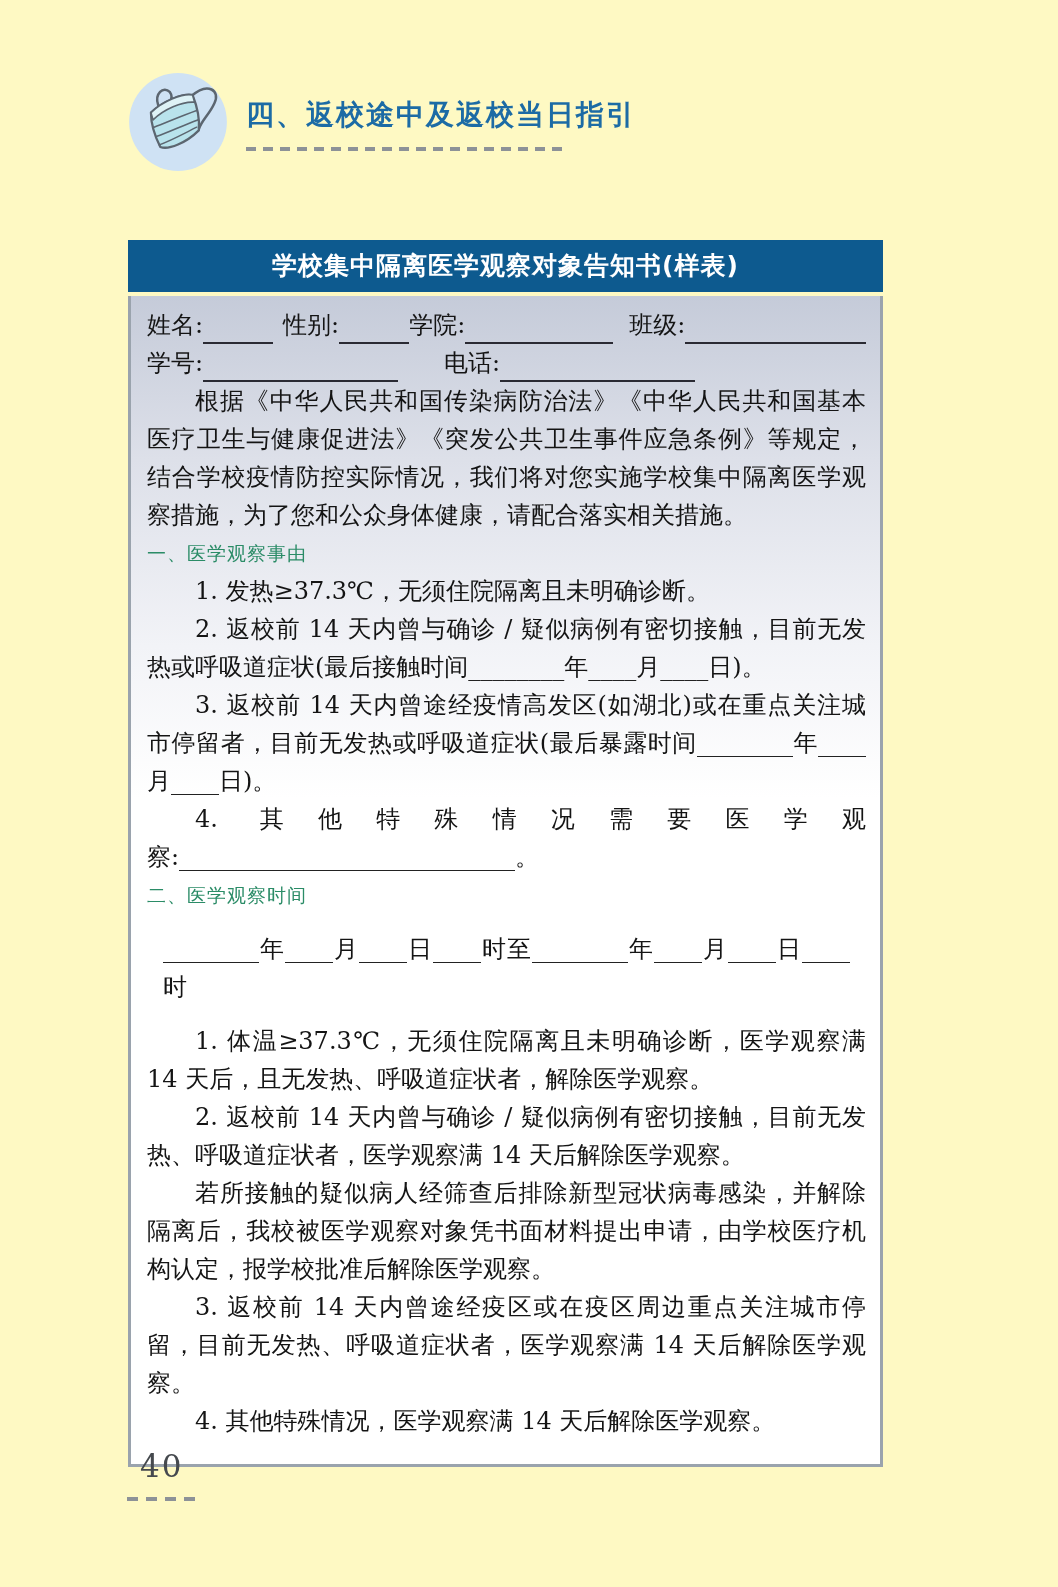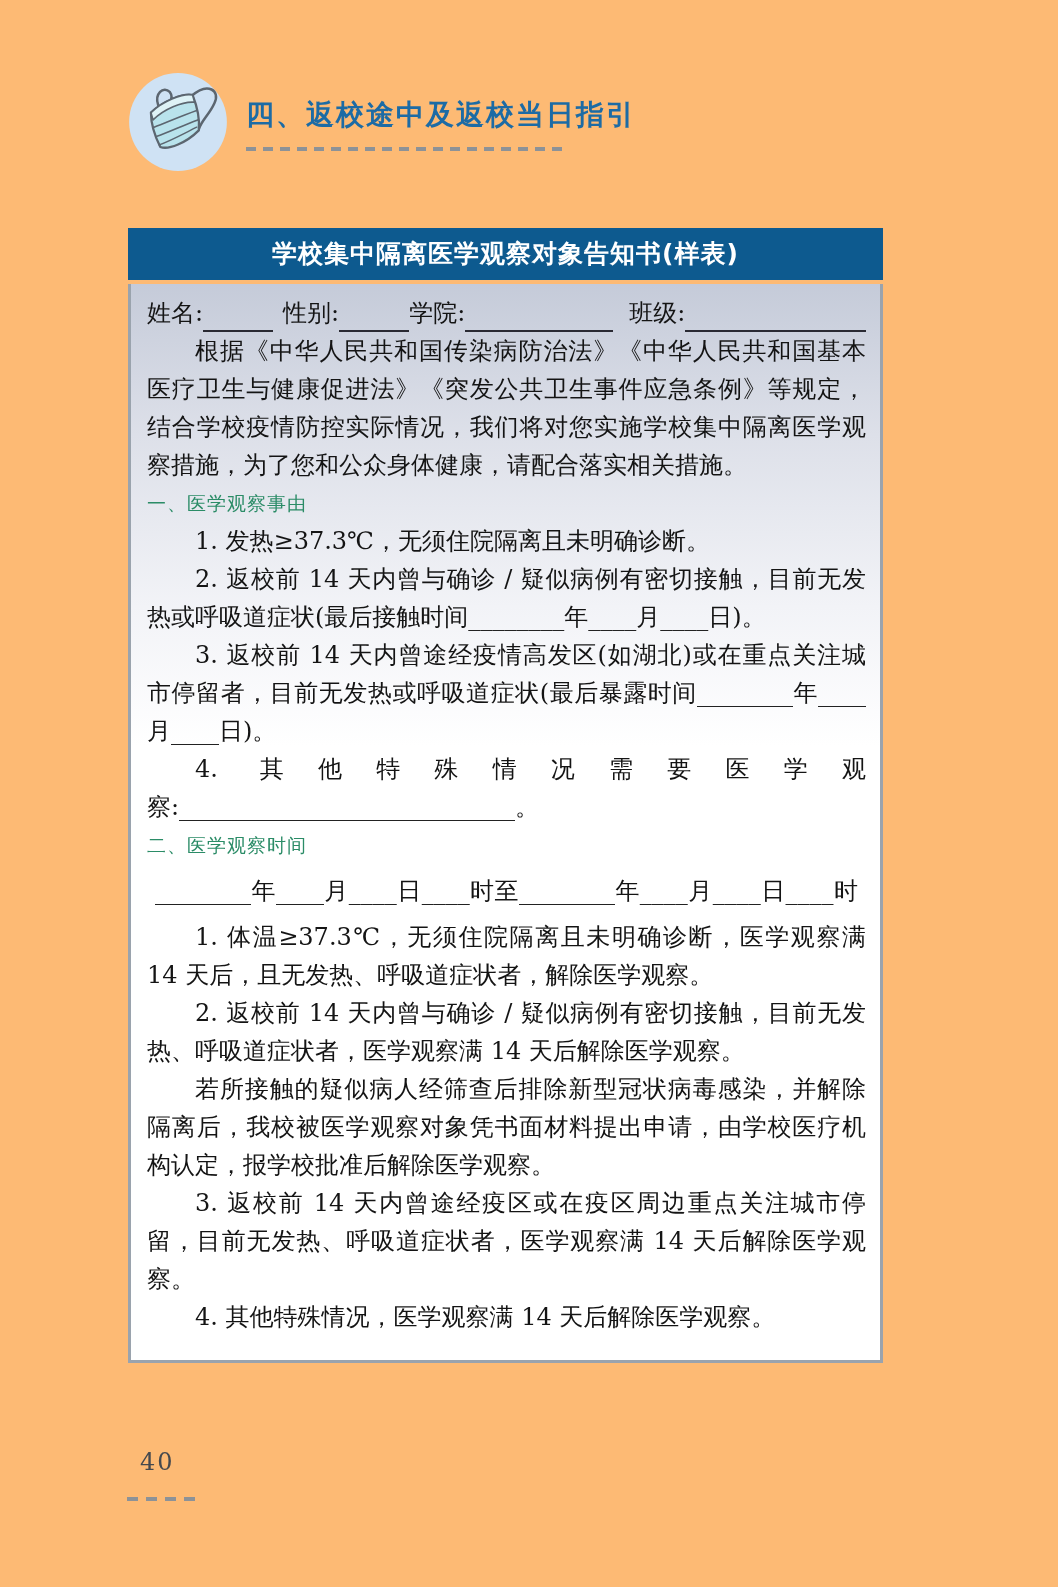--- a/index.html
+++ b/index.html
@@ -8,42 +8,42 @@
     --green:#2b8c67;
     --border-gray:#9aa3ad;
     --dash-gray:#8d9297;
     --ink:#141414;
   }
   *{box-sizing:border-box;margin:0;padding:0;}
   html,body{background:#ffffff;}
   .page{
     position:relative;
     width:1058px;height:1587px;
-    background:#fdba74;
+    background:#fef9c3;
     font-family:"DejaVu Serif","Liberation Serif",serif;
     color:var(--ink);
     overflow:hidden;
   }
 
   
   .page-header{position:absolute;left:126px;top:70px;display:flex;align-items:flex-start;}
   .mask-badge{width:104px;height:104px;flex:0 0 auto;}
   .header-right{margin-left:16px;padding-top:26px;}
   .header-title{
     font-family:"DejaVu Sans","Liberation Sans",sans-serif;
     font-weight:bold;font-size:28px;color:var(--blue-title);
     letter-spacing:2px;white-space:nowrap;
   }
   .header-dashes{
     margin-top:13px;height:4px;width:316px;
     background:repeating-linear-gradient(90deg,var(--dash-gray) 0 10px,transparent 10px 17px);
   }
 
   
-  .notice-box{position:absolute;left:128px;top:228px;width:755px;}
+  .notice-box{position:absolute;left:128px;top:240px;width:755px;}
   .notice-title{
     background:var(--bar-blue);color:#ffffff;
     font-family:"DejaVu Sans","Liberation Sans",sans-serif;
     font-weight:bold;font-size:25px;
     height:52px;line-height:52px;text-align:center;
     letter-spacing:1px;
   }
   .notice-body{
     margin-top:4px;
     border:3px solid var(--border-gray);border-top:none;
@@ -62,26 +62,26 @@
   .gap10{margin-left:10px;} .gap12{} .gap16{margin-left:16px;} .gap46{margin-left:46px;}
   .row2 .field:first-child .uline{width:195px;}
 
   
   .body-p{text-indent:2em;text-align:justify;margin:0;}
   .sec-heading{
     font-family:"DejaVu Sans","Liberation Sans",sans-serif;
     font-weight:normal;font-size:19px;color:var(--green);
     line-height:38px;letter-spacing:1px;margin:0;
   }
-  .timeline{text-align:justify;text-align-last:justify;margin:8px;}
+  .timeline{text-align:justify;text-align-last:justify;margin:16px;}
 
   
   .page-number{
     position:absolute;left:140px;top:1448px;
-    font-size:24px;color:#45494e;letter-spacing:2px;
+    font-size:31px;color:#45494e;letter-spacing:2px;
   }
   .footer-dashes{
     position:absolute;left:127px;top:1497px;height:4px;width:74px;
     background:repeating-linear-gradient(90deg,var(--dash-gray) 0 11px,transparent 11px 19px);
   }
 </style>
 </head>
 <body>
 
 <div class="page">
@@ -122,20 +122,30 @@
         <span class="field gap12">
           <span class="field-label">学院:</span>
             <span class="uline w148"></span>
         </span>
         <span class="field gap16 grow">
           <span class="field-label">班级:</span>
             <span class="uline grow"></span>
         </span>
       </div>
 
+      <div class="form-row row2">
+        <span class="field">
+          <span class="field-label">学号:</span>
+            <span class="uline w195"></span>
+        </span>
+        <span class="field gap46">
+          <span class="field-label">电话:</span>
+            <span class="uline w195"></span>
+        </span>
+      </div>
 
       <p class="body-p">根据《中华人民共和国传染病防治法》《中华人民共和国基本医疗卫生与健康促进法》《突发公共卫生事件应急条例》等规定，结合学校疫情防控实际情况，我们将对您实施学校集中隔离医学观察措施，为了您和公众身体健康，请配合落实相关措施。</p>
 
       <h2 class="sec-heading">一、医学观察事由</h2>
       <p class="body-p">1. 发热≥37.3℃，无须住院隔离且未明确诊断。</p>
       <p class="body-p">2. 返校前 14 天内曾与确诊 / 疑似病例有密切接触，目前无发热或呼吸道症状(最后接触时间________年____月____日)。</p>
       <p class="body-p">3. 返校前 14 天内曾途经疫情高发区(如湖北)或在重点关注城市停留者，目前无发热或呼吸道症状(最后暴露时间________年____月____日)。</p>
       <p class="body-p">4. 其他特殊情况需要医学观察:____________________________。</p>
 
       <h2 class="sec-heading">二、医学观察时间</h2>

